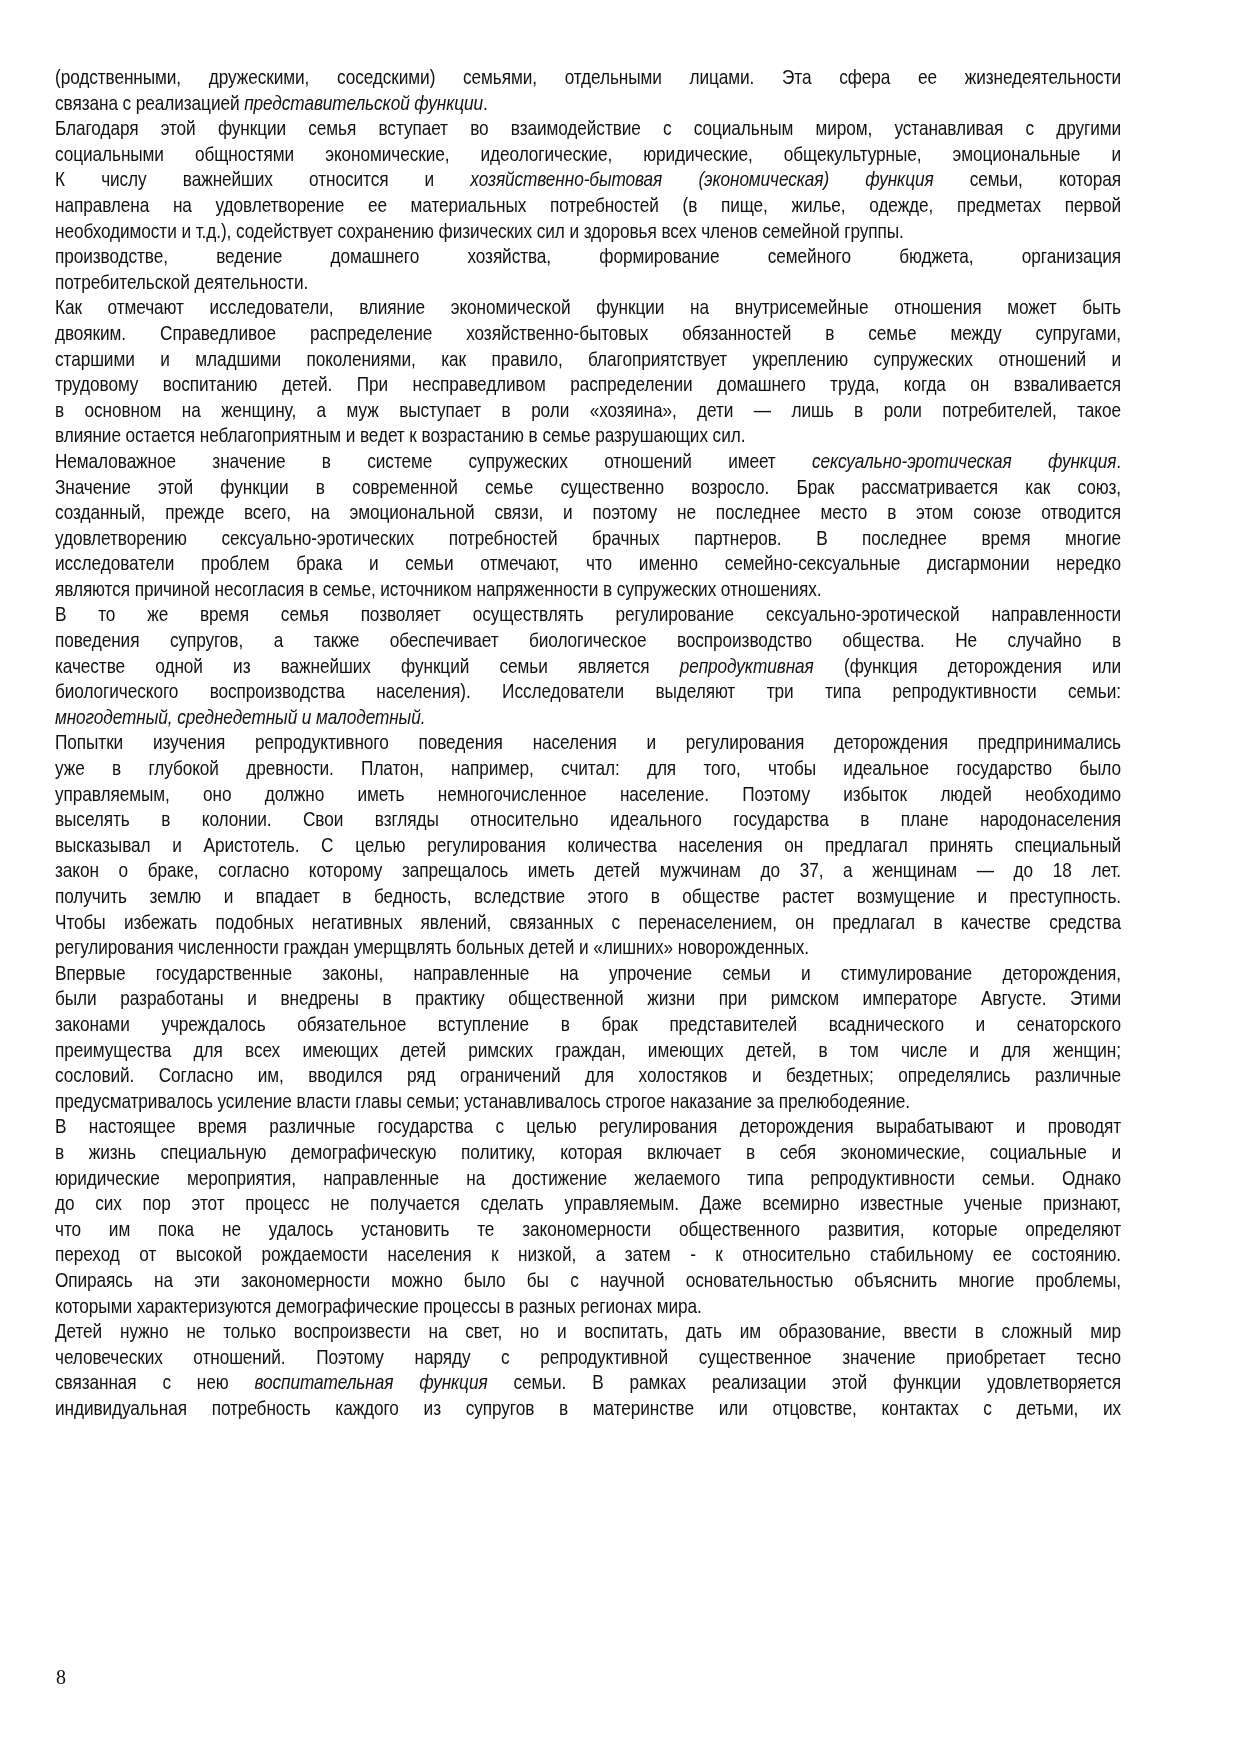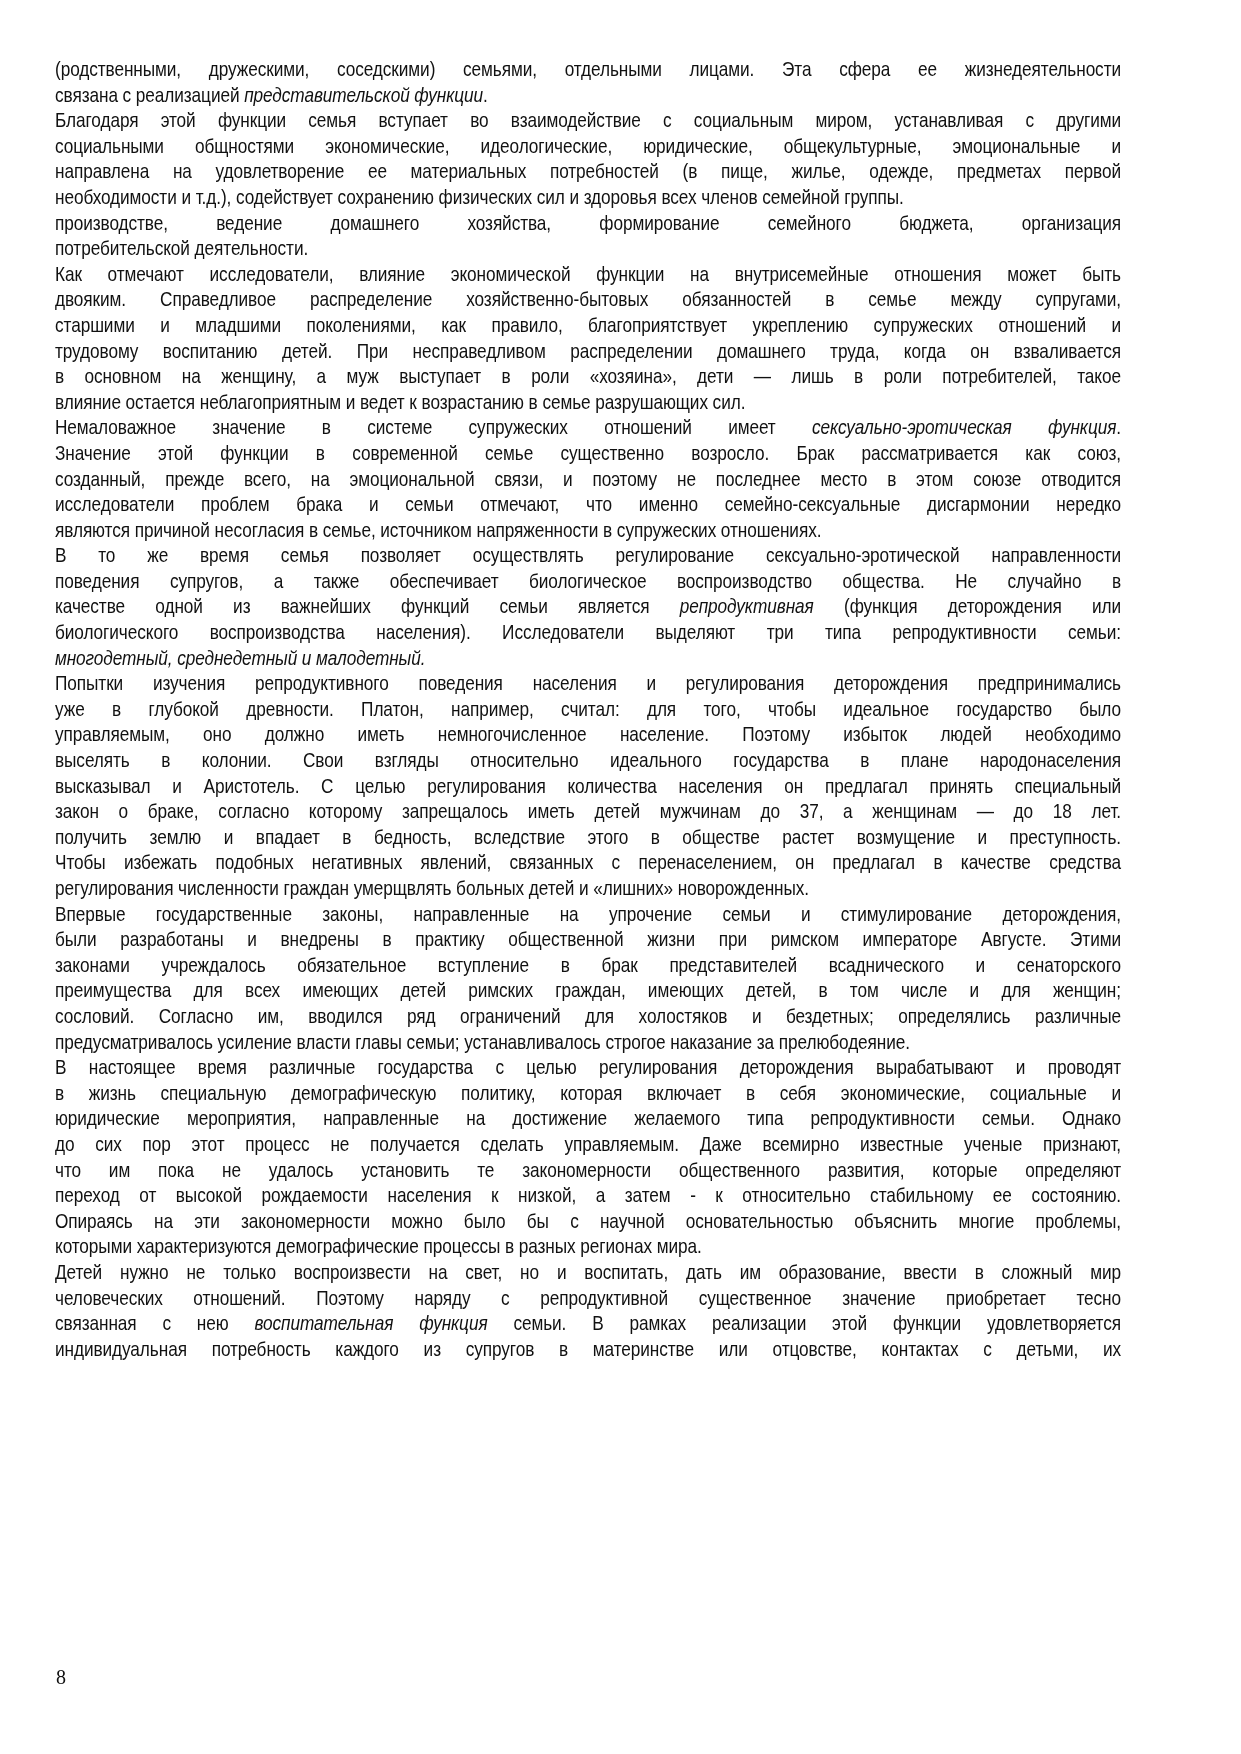--- a/index.html
+++ b/index.html
@@ -1,18 +1,18 @@
 <!DOCTYPE html>
 <html><head>
 <meta charset="utf-8">
 <style>
   html, body { margin: 0; padding: 0; background: #ffffff; }
   body { width: 1241px; height: 1754px; position: relative; overflow: hidden; }
   .page {
-    position: absolute; left: 55px; top: 56px; width: 1066px;
+    position: absolute; left: 55px; top: 64px; width: 1066px;
     color: #111111;
     font-family: "Liberation Sans", sans-serif;
   }
   .line {
     height: 25.6px; line-height: 25.6px;
     white-space: nowrap;
     font-size: 21px;
     transform-origin: 0 0;
   }
   .line .inner {
@@ -38,20 +38,23 @@
     <div class="line last">
       <span class="inner"><span>связана с реализацией </span><span class="i">представительской функции</span><span>.</span></span>
     </div>
     <div class="line">
       <span class="inner"><span>Благодаря этой функции семья вступает во взаимодействие с социальным миром, устанавливая с другими</span></span>
     </div>
     <div class="line">
       <span class="inner"><span>социальными общностями экономические, идеологические, юридические, общекультурные, эмоциональные и</span></span>
     </div>
     <div class="line">
+      <span class="inner"><span>К числу важнейших относится и </span><span class="i">хозяйственно-бытовая (экономическая) функция</span><span> семьи, которая</span></span>
+    </div>
+    <div class="line">
       <span class="inner"><span>направлена на  удовлетворение ее материальных потребностей (в пище, жилье, одежде, предметах первой</span></span>
     </div>
     <div class="line last">
       <span class="inner"><span>необходимости и т.д.), содействует сохранению физических сил и здоровья всех членов семейной группы.</span></span>
     </div>
     <div class="line">
       <span class="inner"><span>производстве, ведение домашнего хозяйства, формирование семейного бюджета, организация</span></span>
     </div>
     <div class="line last">
       <span class="inner"><span>потребительской деятельности.</span></span>
@@ -75,20 +78,23 @@
       <span class="inner"><span>влияние остается неблагоприятным и ведет к возрастанию в семье разрушающих сил.</span></span>
     </div>
     <div class="line">
       <span class="inner"><span>Немаловажное значение в системе супружеских отношений имеет </span><span class="i">сексуально-эротическая функция</span><span>.</span></span>
     </div>
     <div class="line">
       <span class="inner"><span>Значение этой функции в современной семье существенно возросло. Брак рассматривается как союз,</span></span>
     </div>
     <div class="line">
       <span class="inner"><span>созданный, прежде всего, на эмоциональной связи, и поэтому не последнее место в этом союзе отводится</span></span>
+    </div>
+    <div class="line">
+      <span class="inner"><span>удовлетворению сексуально-эротических потребностей брачных партнеров. В последнее время многие</span></span>
     </div>
     <div class="line">
       <span class="inner"><span>исследователи проблем брака и семьи отмечают, что именно семейно-сексуальные дисгармонии нередко</span></span>
     </div>
     <div class="line last">
       <span class="inner"><span>являются причиной несогласия в семье, источником напряженности в супружеских отношениях.</span></span>
     </div>
     <div class="line">
       <span class="inner"><span>В то же время семья позволяет осуществлять регулирование сексуально-эротической направленности</span></span>
     </div>

